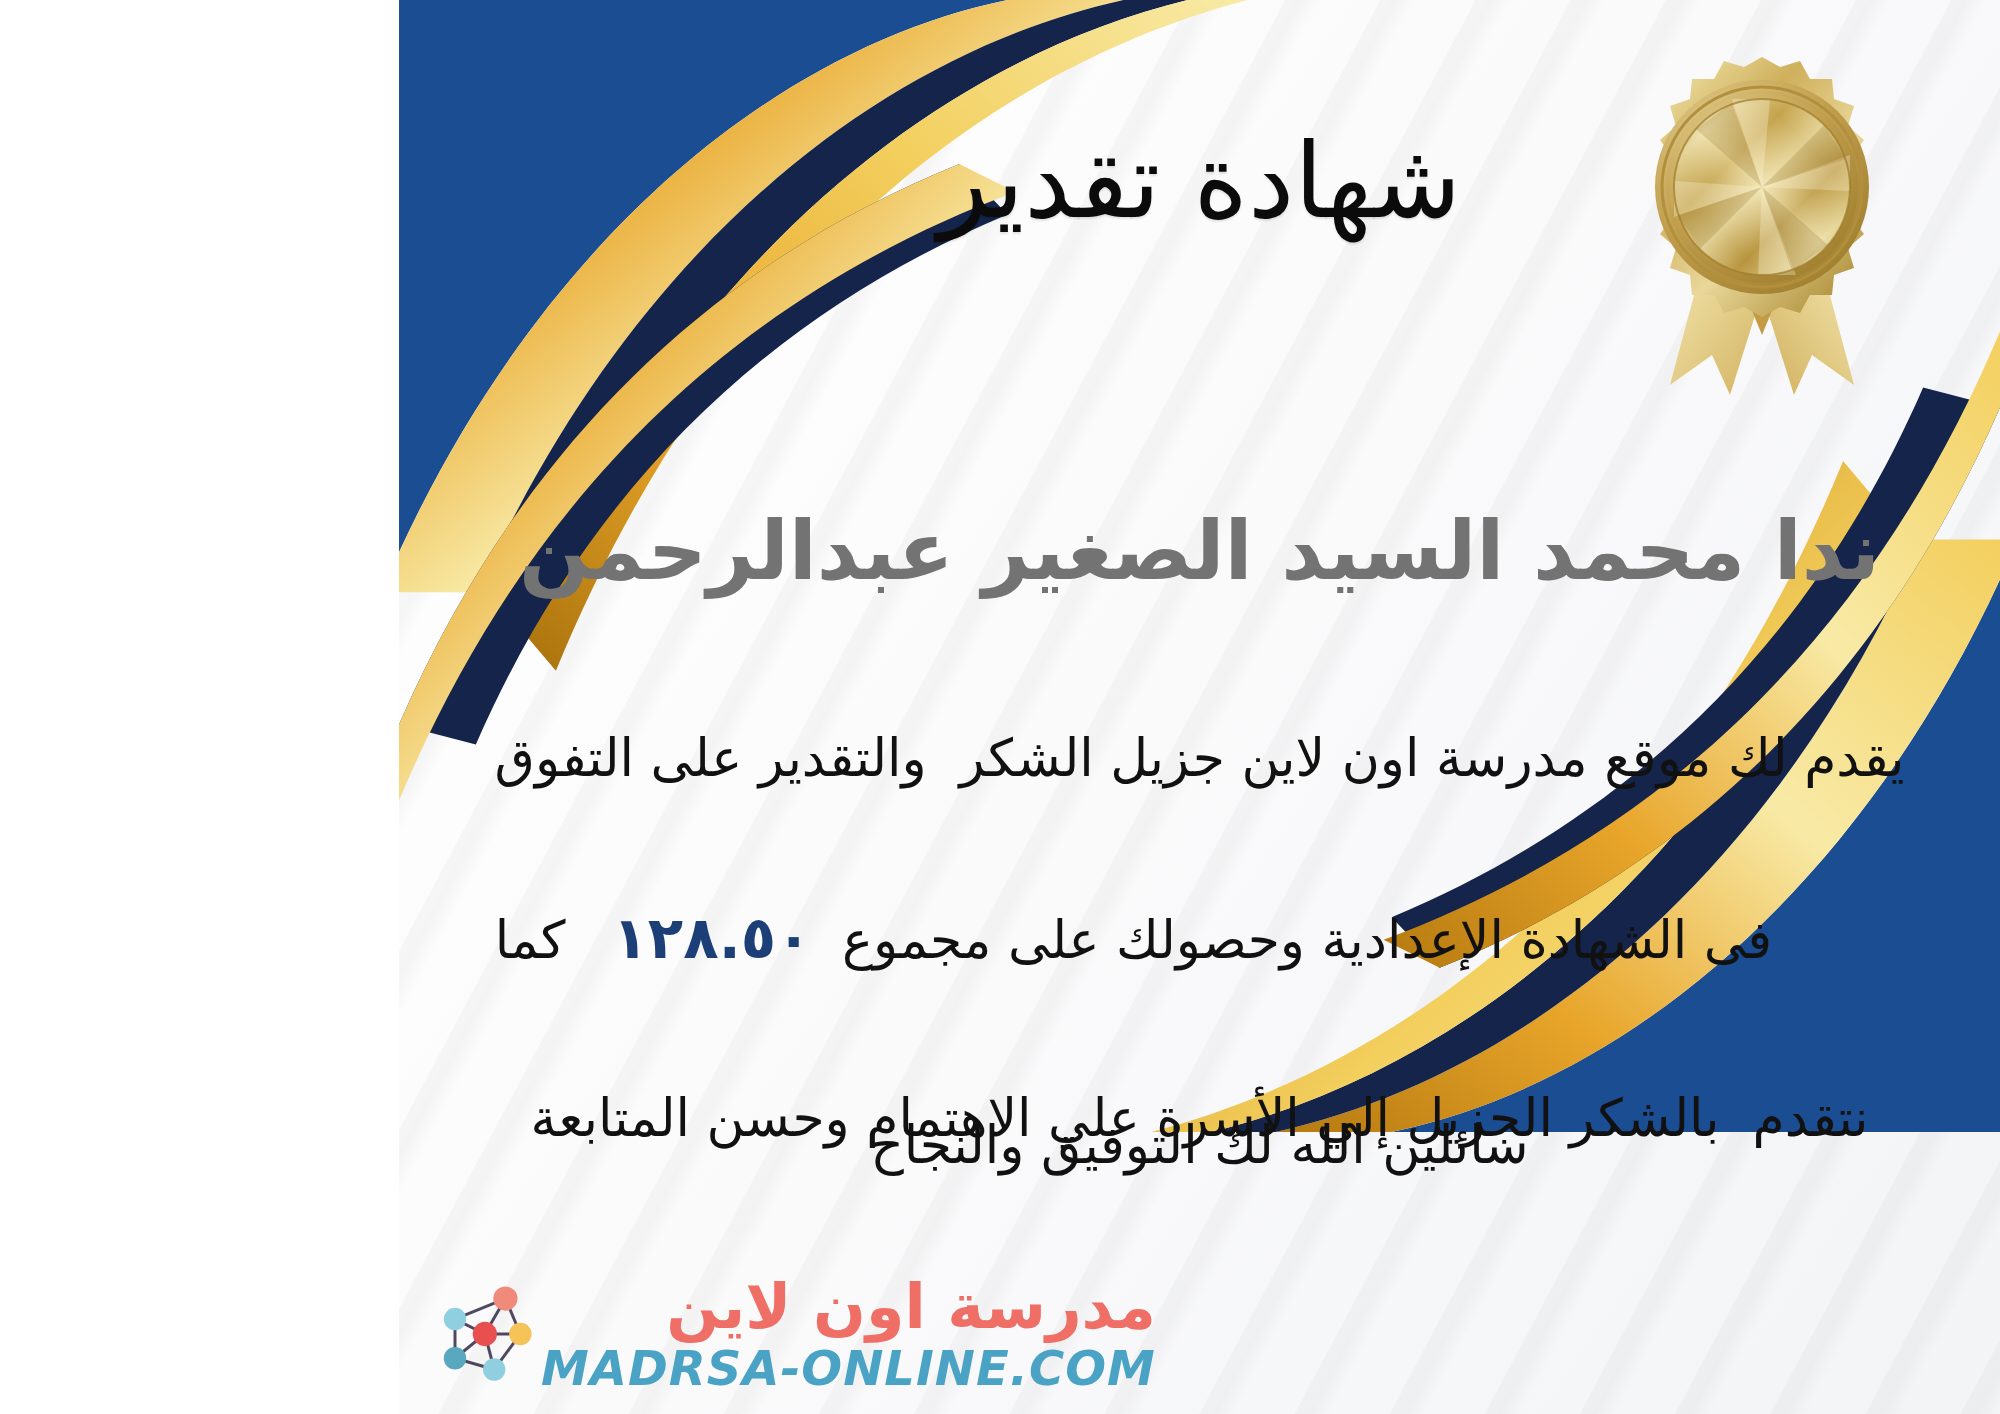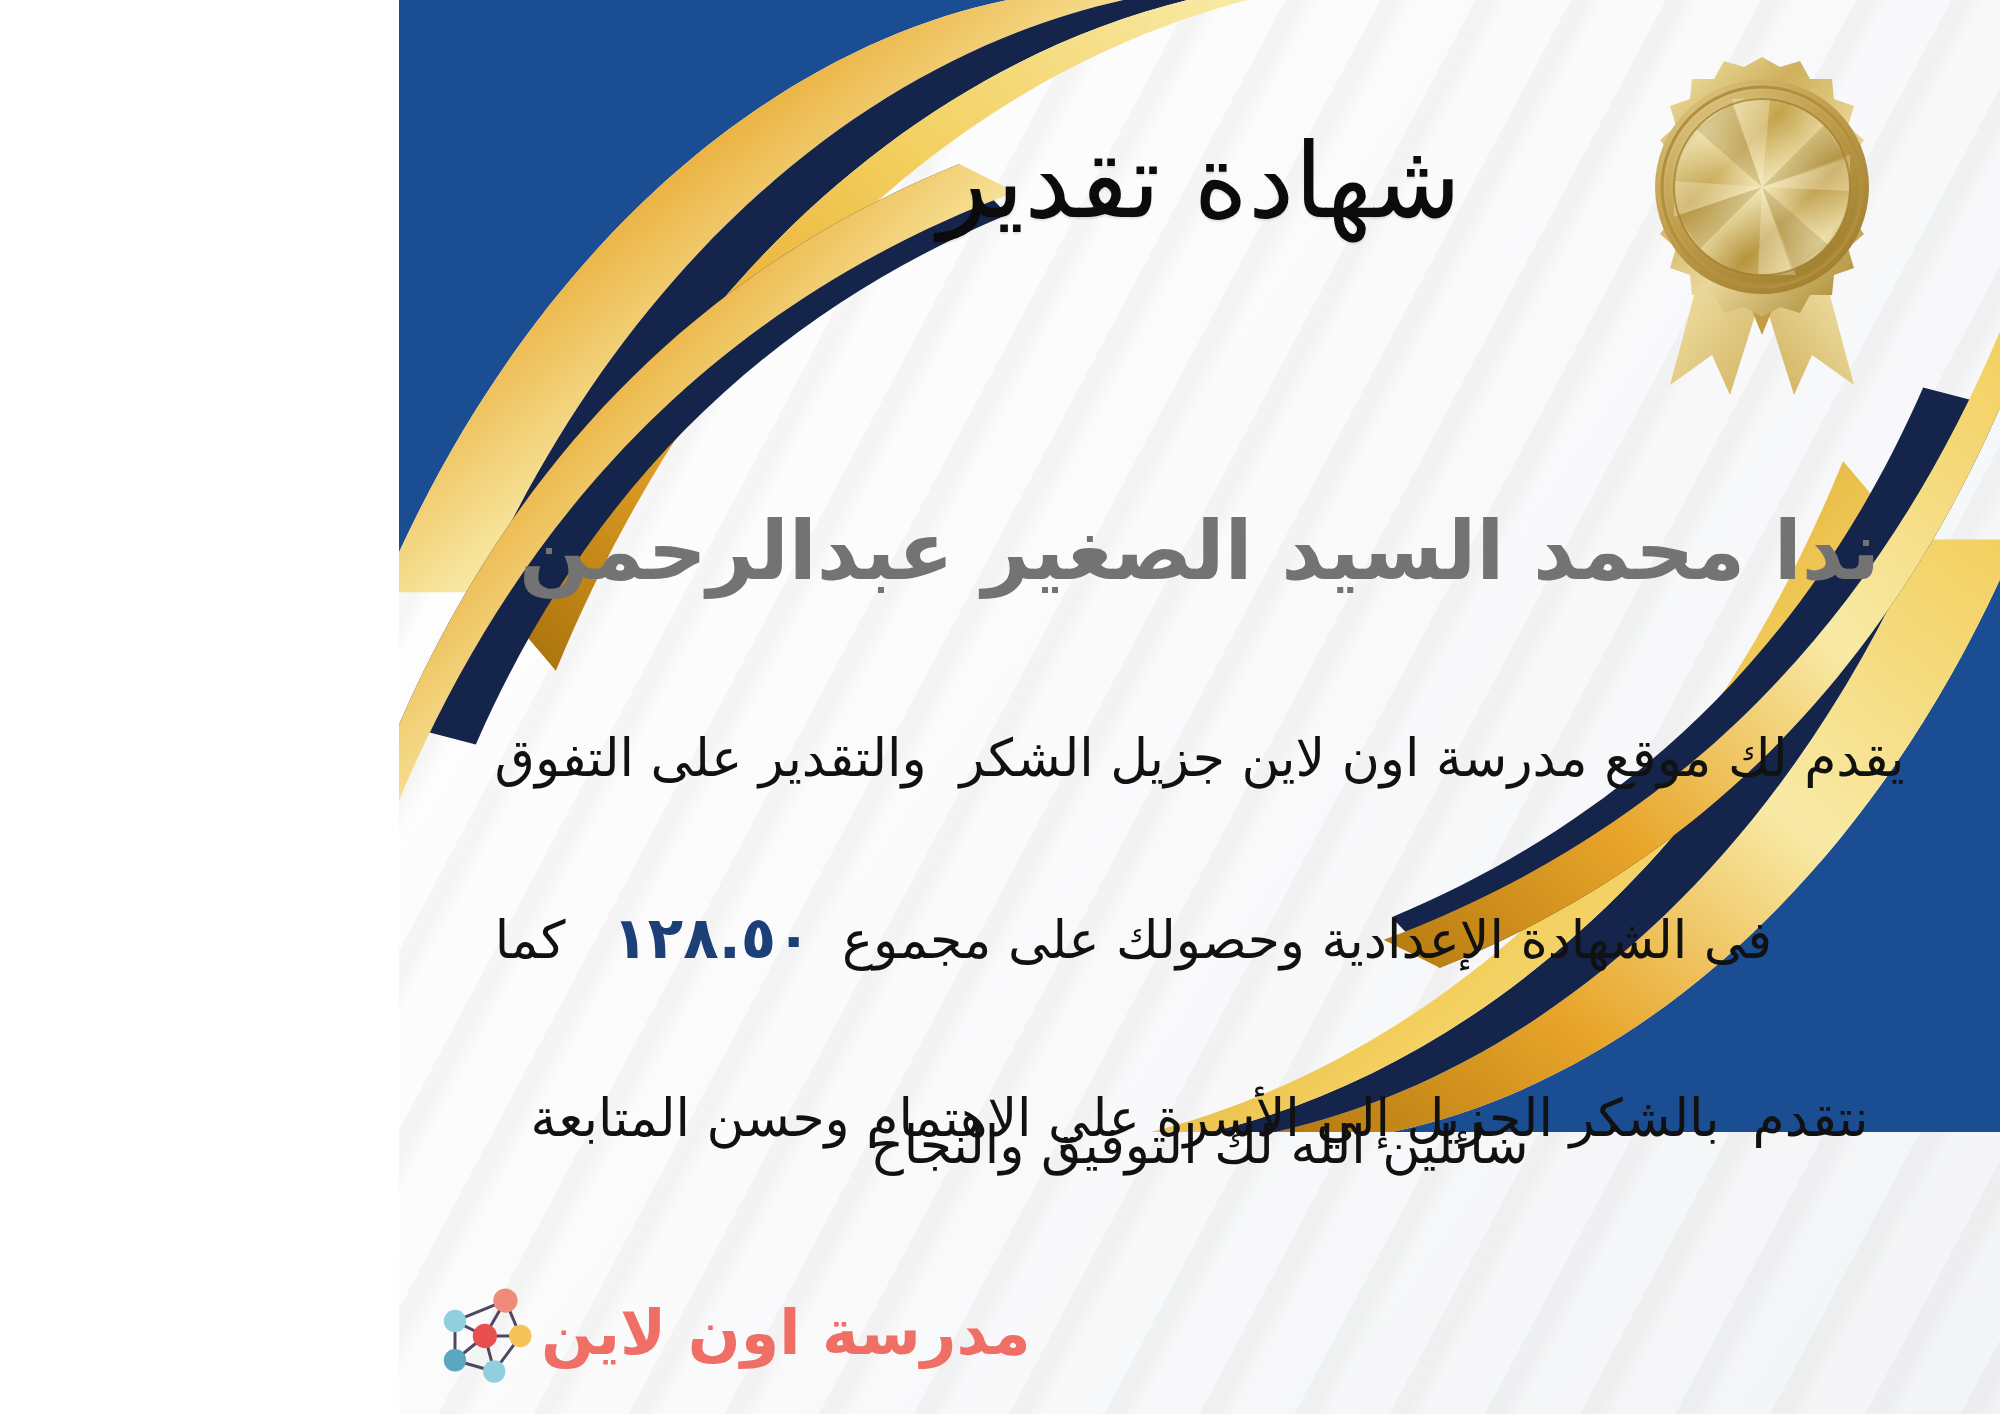--- a/index.html
+++ b/index.html
@@ -342,16 +342,17 @@
       </g>
       <circle cx="84" cy="22" r="13" fill="#f08a7a"></circle>
       <circle cx="30" cy="44" r="12" fill="#8fcfe0"></circle>
       <circle cx="62" cy="60" r="13" fill="#e8504f"></circle>
       <circle cx="100" cy="60" r="12" fill="#f6c359"></circle>
       <circle cx="30" cy="86" r="12" fill="#5aa8bf"></circle>
       <circle cx="72" cy="98" r="12" fill="#8fcfe0"></circle>
     </svg>
     <div class="logo-text">
       <div class="logo-ar">مدرسة اون لاين</div>
+      <div class="logo-en">MADRSA-ONLINE.COM</div>
     </div>
   </div>
 
 </div>
 
 </body></html>

